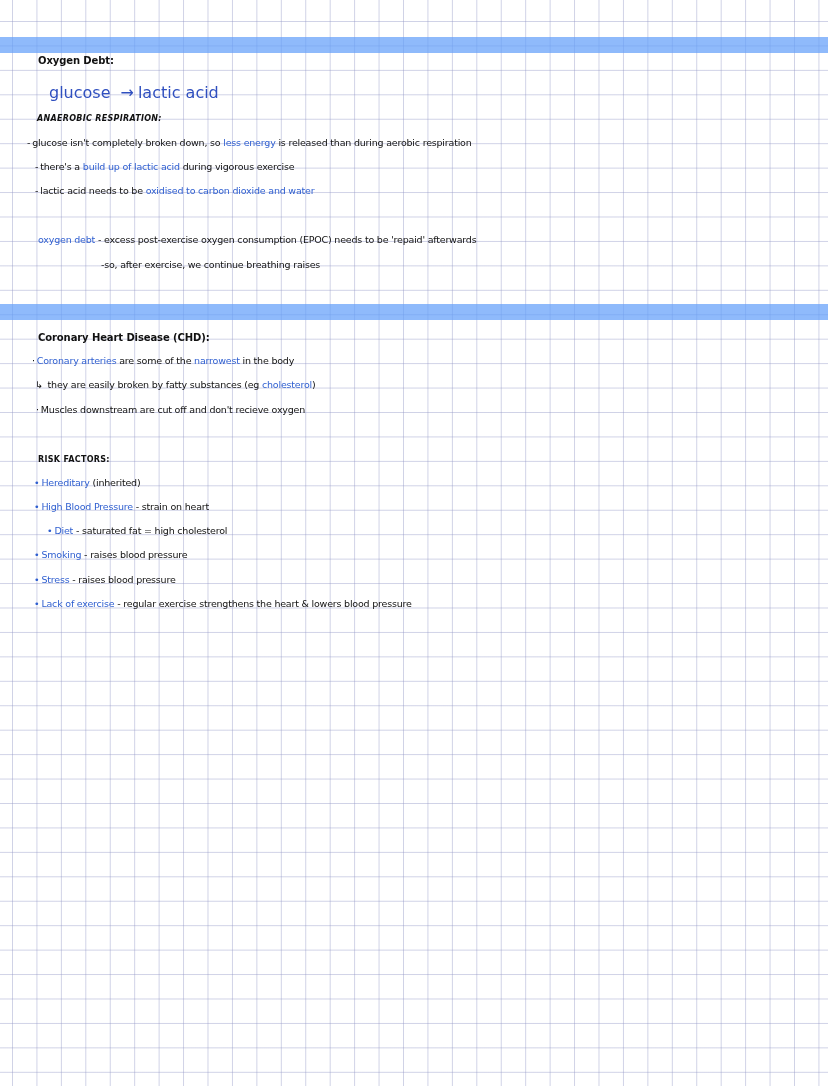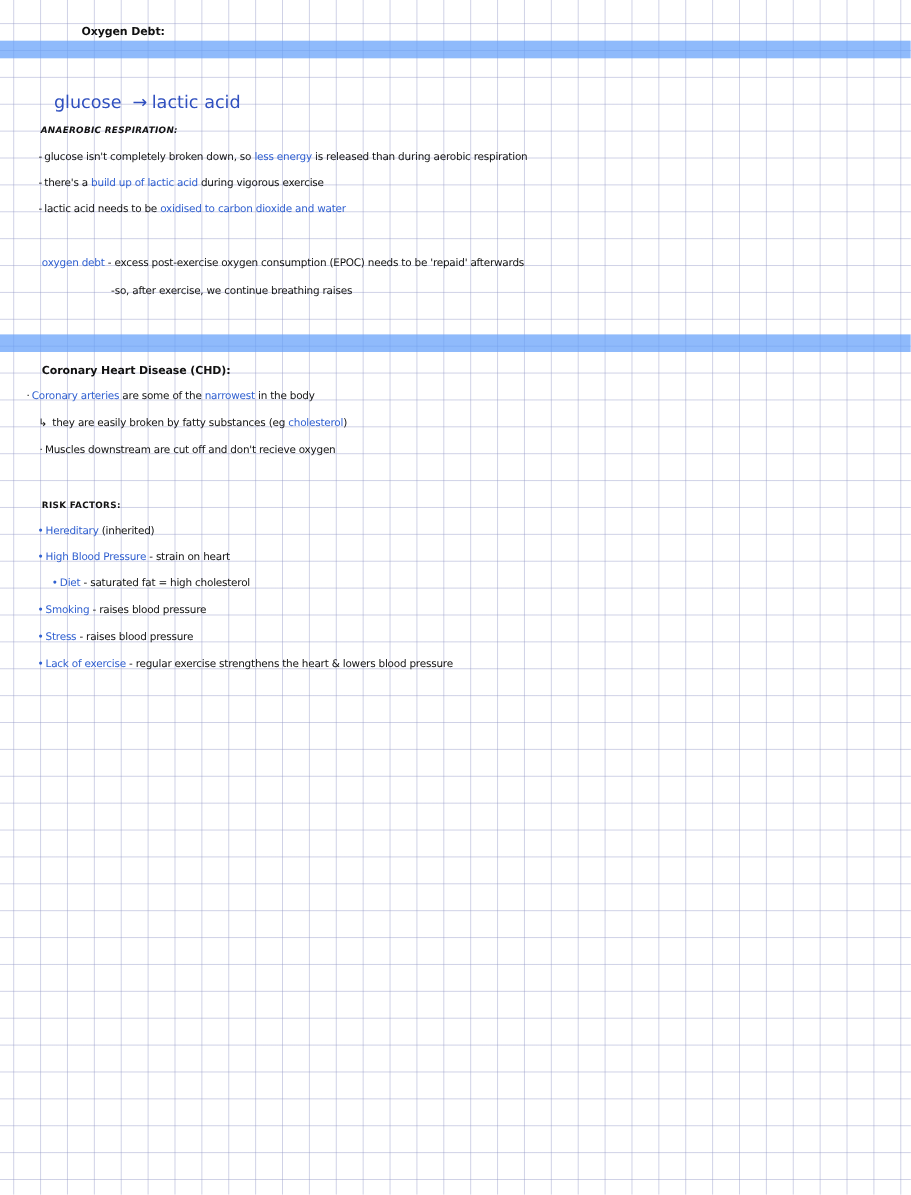--- a/index.html
+++ b/index.html
@@ -26,47 +26,47 @@
     .caps { font-size: 8px; font-weight: bold; letter-spacing: 0.3px; }
     .blue { color: #2f5fd0; }
     .big { font-size: 16px; color: #2f4fbf; letter-spacing: 0; line-height: 18px; }
     .arrow { display: inline-block; margin: 0 4px 0 10px; }
     .bullet { display: inline-block; margin-right: 2px; }
   </style>
 </head>
 <body>
 
 <div class="band" style="top:37px;"></div>
-<div class="line heading" style="left:38px; top:24px;margin-left:36px;">Oxygen Debt:</div>
+<div class="line heading" style="left:38px; top:55px;">Oxygen Debt:</div>
 
 <div class="line big" style="left:49px; top:84px;">
   <span>glucose</span><span class="arrow">→</span><span>lactic acid</span>
 </div>
 
 <div class="line caps" style="left:37px; top:113px;font-style:italic;">ANAEROBIC RESPIRATION:</div>
 
-<div class="line" style="left:35px; top:137px;">
+<div class="line" style="left:27px; top:137px;">
   <span class="bullet">-</span><span>glucose isn't completely broken down, so </span><span class="blue">less energy</span><span> is released than during aerobic respiration</span>
 </div>
 <div class="line" style="left:35px; top:161px;">
   <span class="bullet">-</span><span>there's a </span><span class="blue">build up of lactic acid</span><span> during vigorous exercise</span>
 </div>
 <div class="line" style="left:35px; top:185px;">
   <span class="bullet">-</span><span>lactic acid needs to be </span><span class="blue">oxidised to carbon dioxide and water</span><span></span>
 </div>
 
 <div class="line" style="left:38px; top:234px;">
   <span class="blue">oxygen debt</span><span> - excess post-exercise oxygen consumption (EPOC) needs to be 'repaid' afterwards</span>
 </div>
 <div class="line" style="left:101px; top:259px;">-so, after exercise, we continue breathing raises</div>
 
 <div class="band" style="top:304px;"></div>
 <div class="line heading" style="left:38px; top:306px;margin-top:26px;">Coronary Heart Disease (CHD):</div>
 
-<div class="line" style="left:24px; top:355px;">
+<div class="line" style="left:32px; top:355px;">
   <span class="bullet">·</span><span class="blue">Coronary arteries</span><span> are some of the </span><span class="blue">narrowest</span><span> in the body</span>
 </div>
 <div class="line" style="left:35px; top:379px;">
   <span class="bullet">↳</span><span> they are easily broken by fatty substances (eg </span><span class="blue">cholesterol</span><span>)</span>
 </div>
 <div class="line" style="left:36px; top:404px;">
   <span class="bullet">·</span><span>Muscles downstream are cut off and don't recieve oxygen</span>
 </div>
 
 <div class="line caps" style="left:38px; top:454px;">RISK FACTORS:</div>

